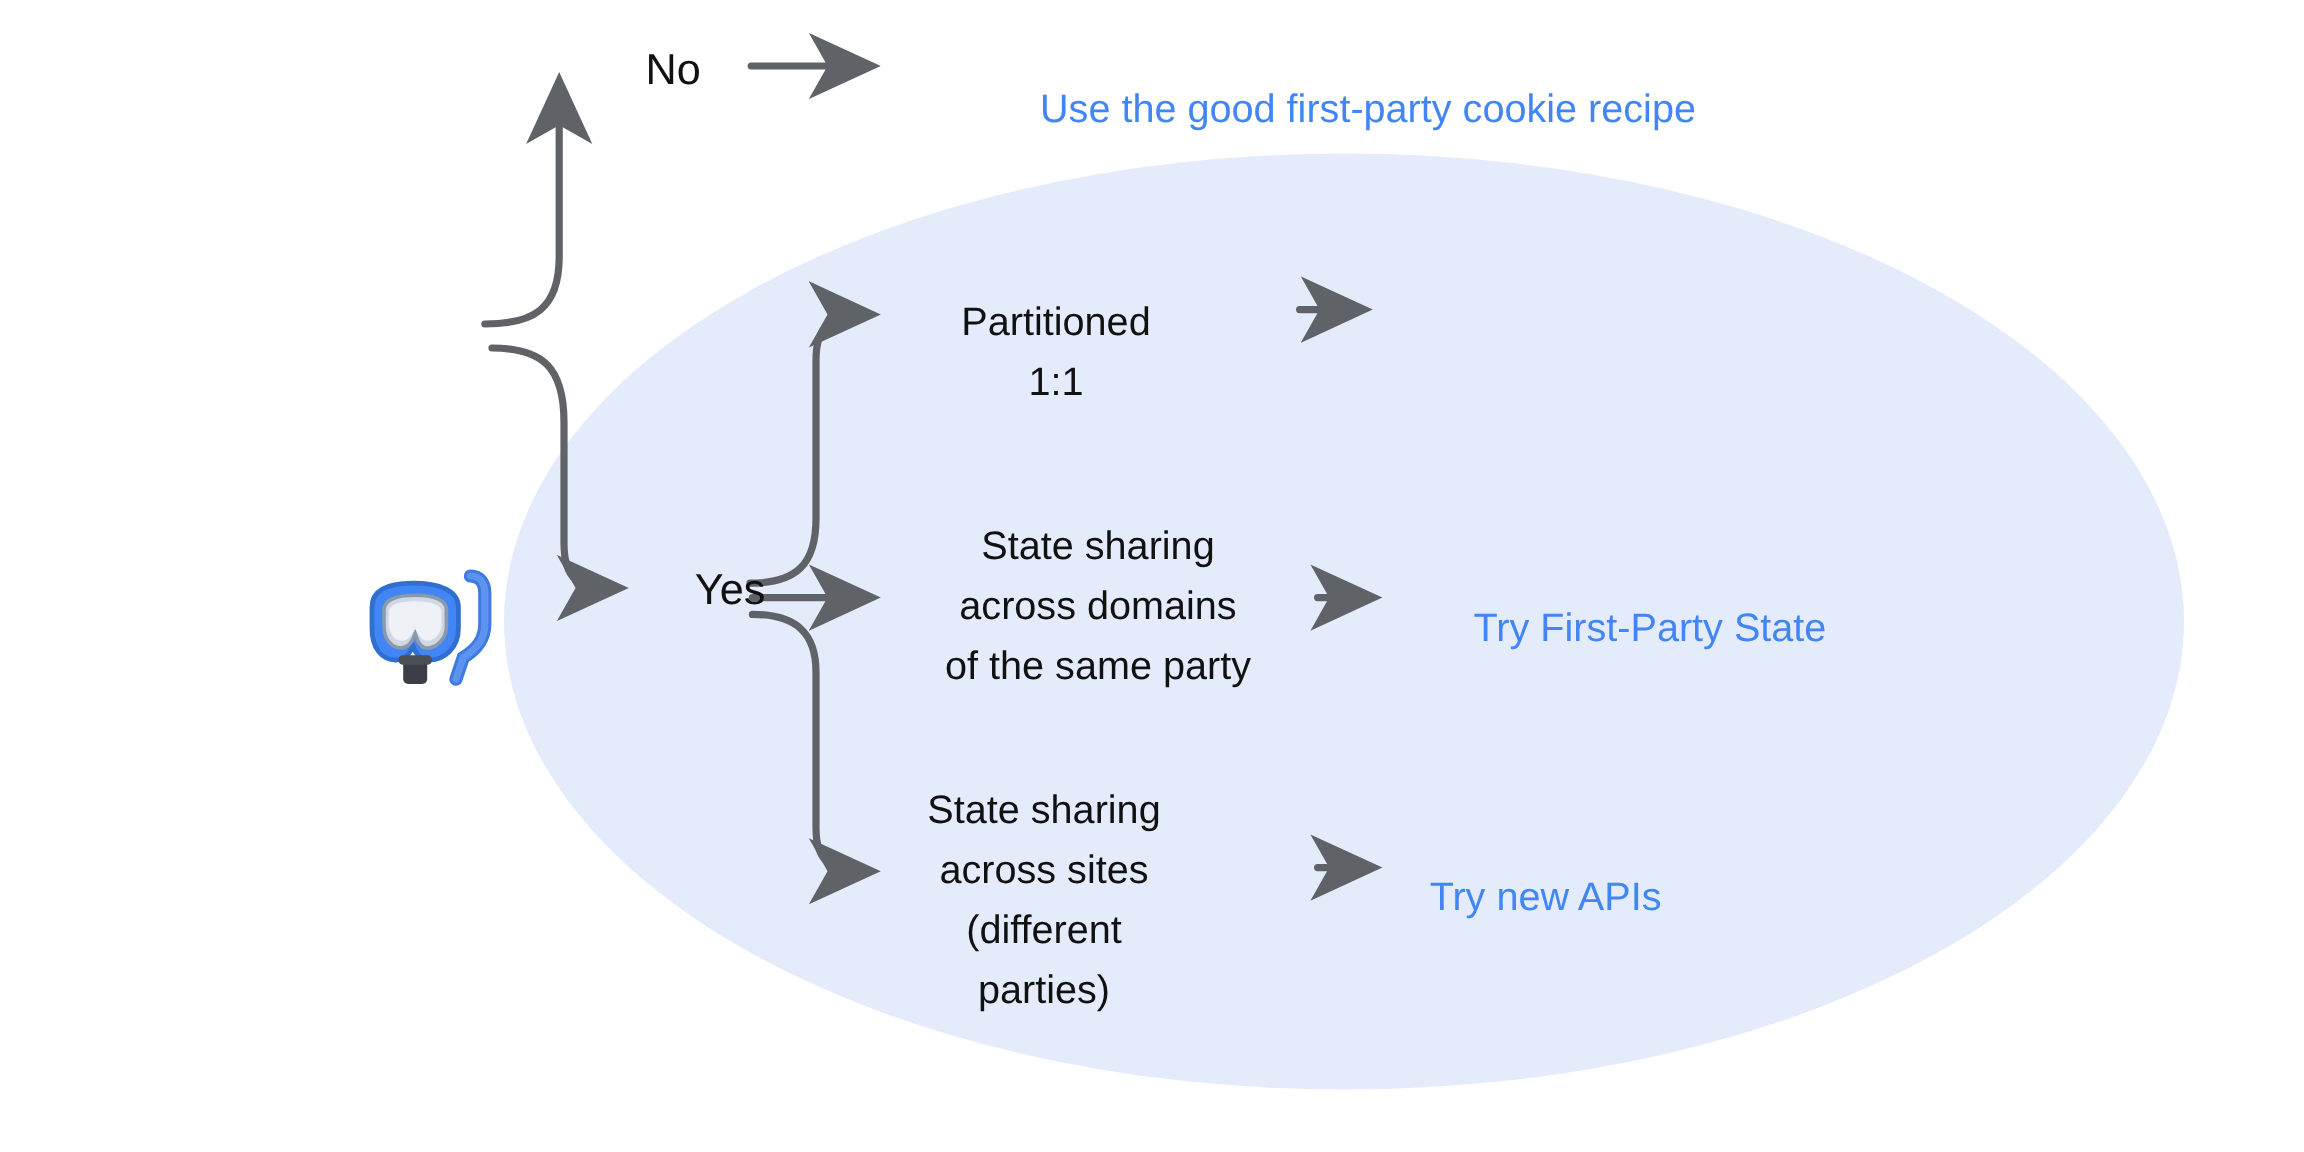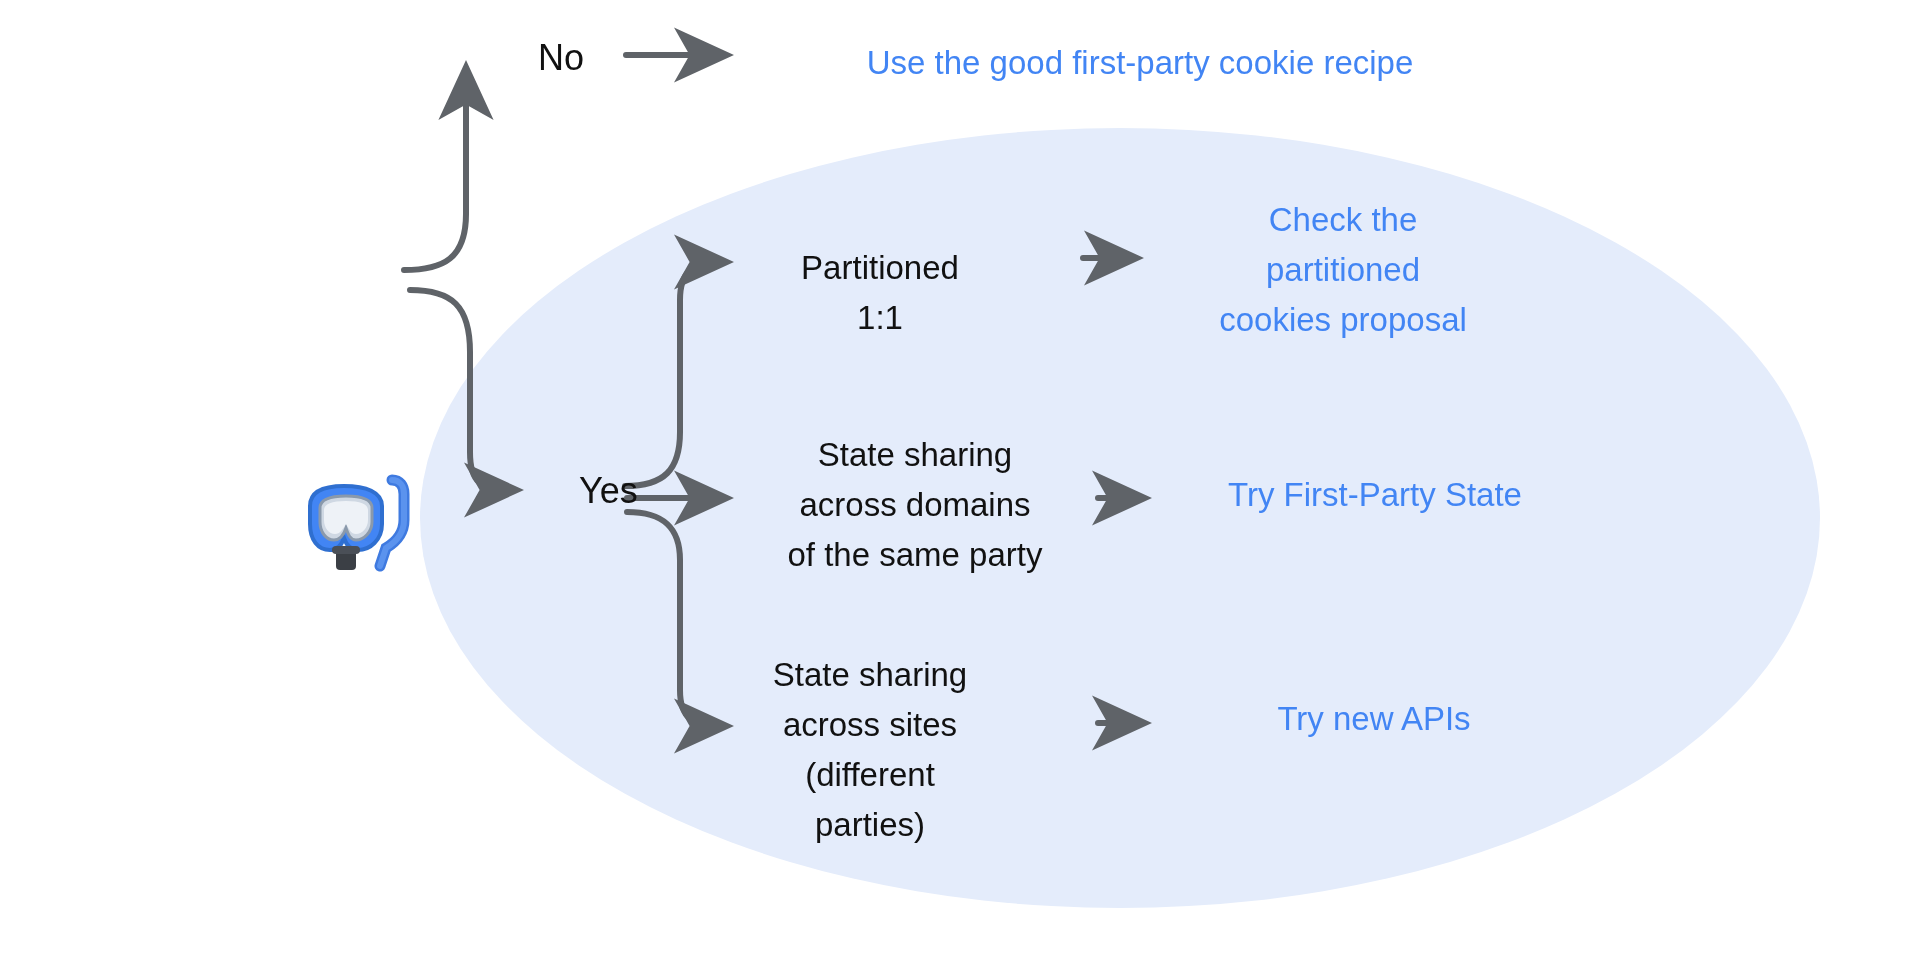--- a/index.html
+++ b/index.html
@@ -31,26 +31,26 @@
   }
   .lbl-no{left:538px;top:33px;}
   .lbl-yes{left:535px;top:466px;margin-left:44px;}
   .branch{
     font-size:33px;line-height:50px;color:#111111;font-weight:400;
   }
   .b-part{left:755px;top:243px;width:250px;}
   .b-dom{left:755px;top:430px;width:320px;}
   .b-sites{left:755px;top:650px;width:230px;}
   .link{
-    font-size:33px;line-height:50px;color:#4285f4;font-weight:400;
+    font-size:33px;line-height:50px;color:#4285f4;font-weight:400;margin-top:28px;
   }
   .l-first{left:760px;top:38px;width:760px;}
   .l-part{left:1163px;top:195px;width:360px;}
   .l-fps{left:1155px;top:470px;width:440px;}
-  .l-apis{left:1214px;top:694px;width:320px;}
+  .l-apis{left:1128px;top:694px;width:320px;}
   .mask{
     position:absolute;left:300px;top:462px;
     width:118px;height:122px;z-index:3;
   }
 </style>
 </head>
 <body>
 
 <div id="stage">
 
@@ -83,23 +83,20 @@
   </svg>
 
 
   <div class="node lbl lbl-no">No</div>
   <div class="node lbl lbl-yes">Yes</div>
 
   <div class="node link l-first">Use the good first-party cookie recipe</div>
 
   <div class="node branch b-part" style="white-space:pre-line;">Partitioned
 1:1</div>
-  <div class="node link l-part" style="white-space:pre-line;">Check the
-partitioned
-cookies proposal</div>
 
   <div class="node branch b-dom" style="white-space:pre-line;">State sharing
 across domains
 of the same party</div>
   <div class="node link l-fps">Try First-Party State</div>
 
   <div class="node branch b-sites" style="white-space:pre-line;">State sharing
 across sites
 (different
 parties)</div>

